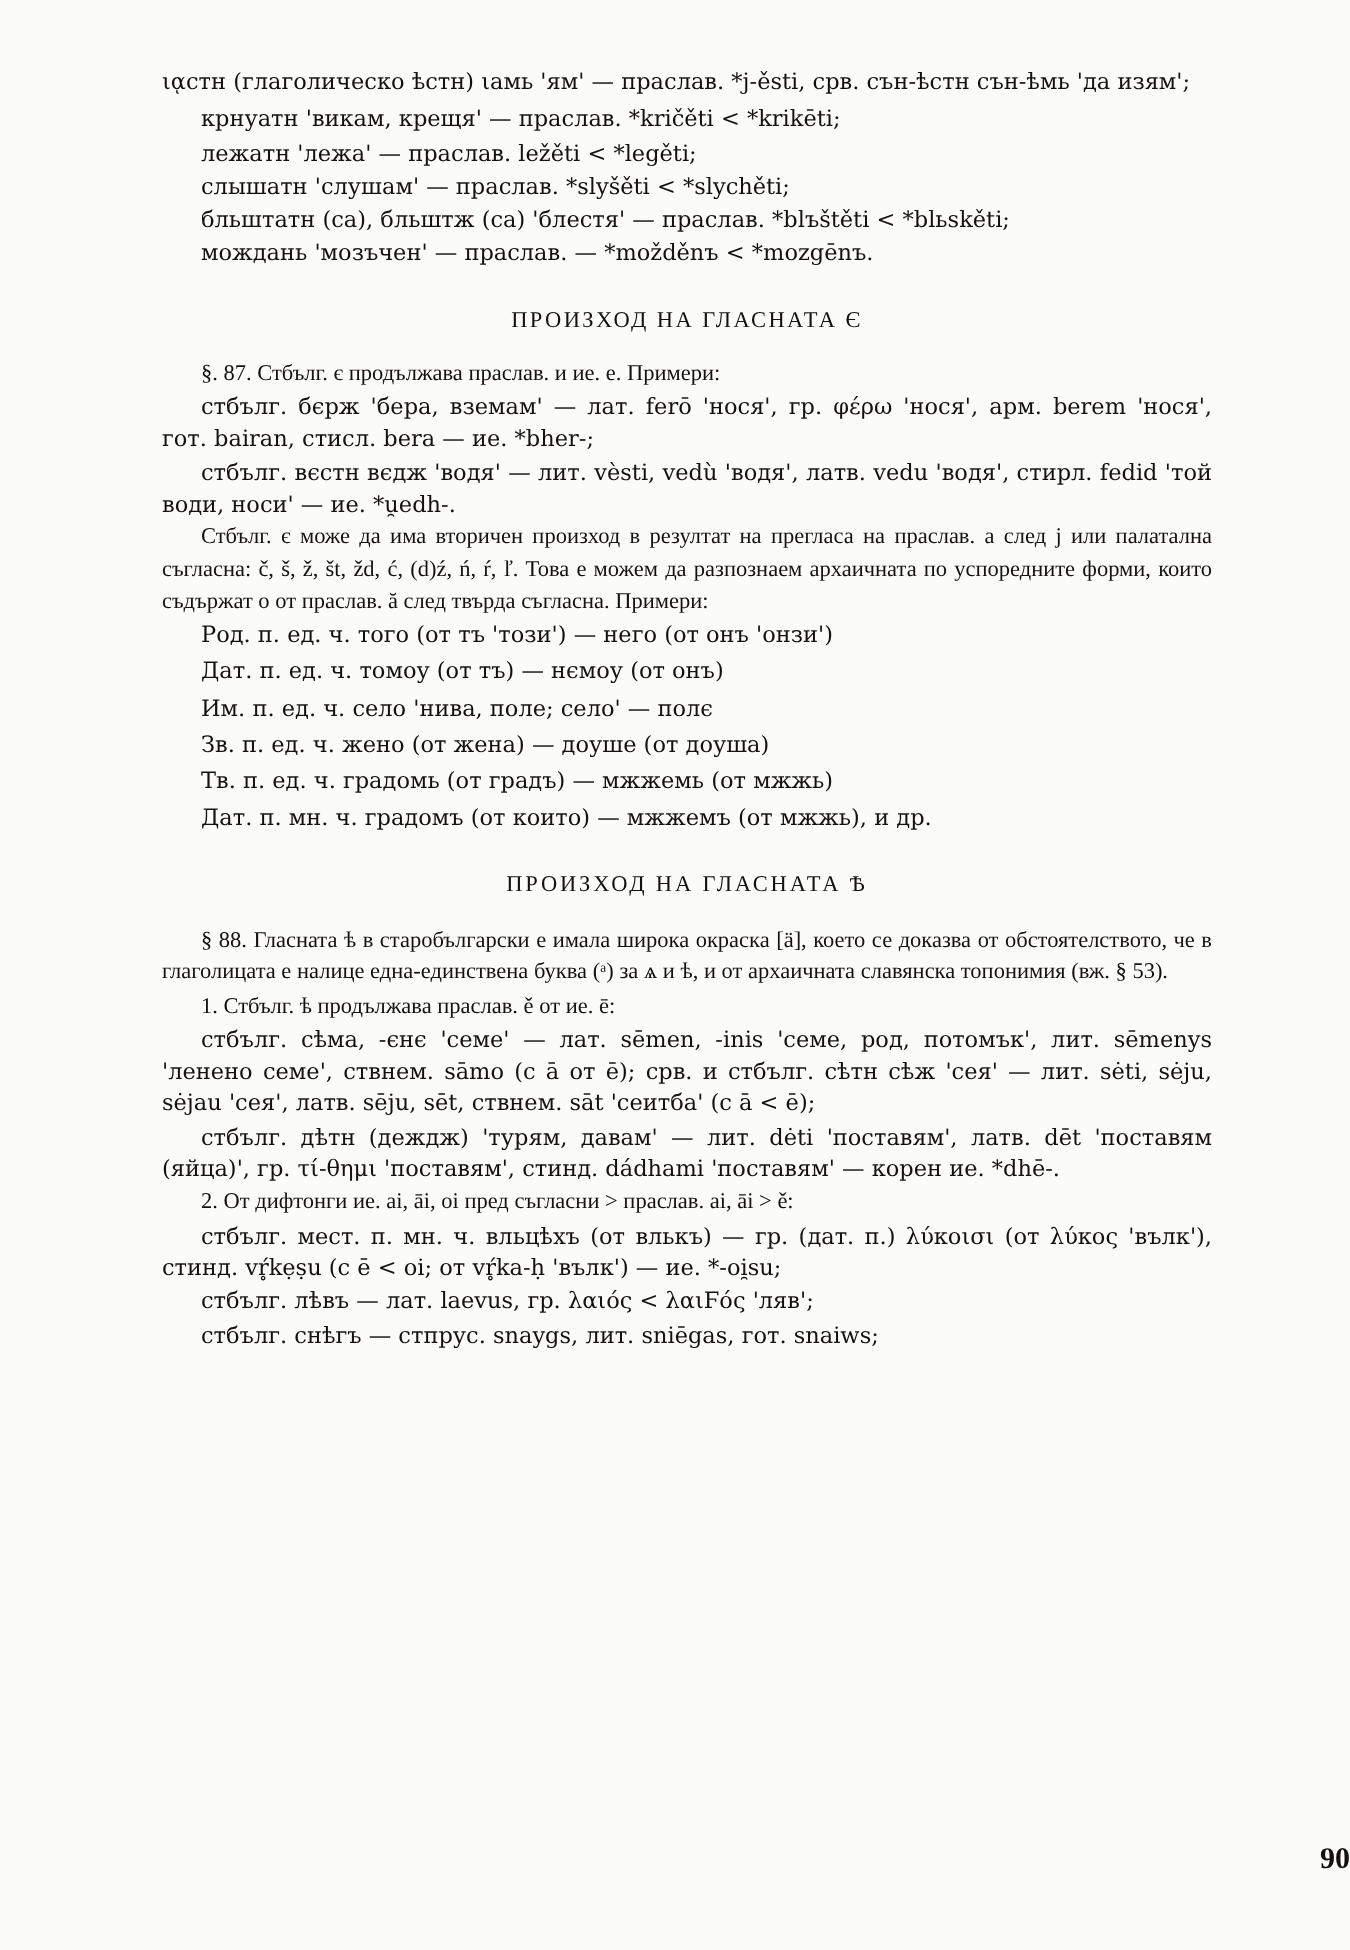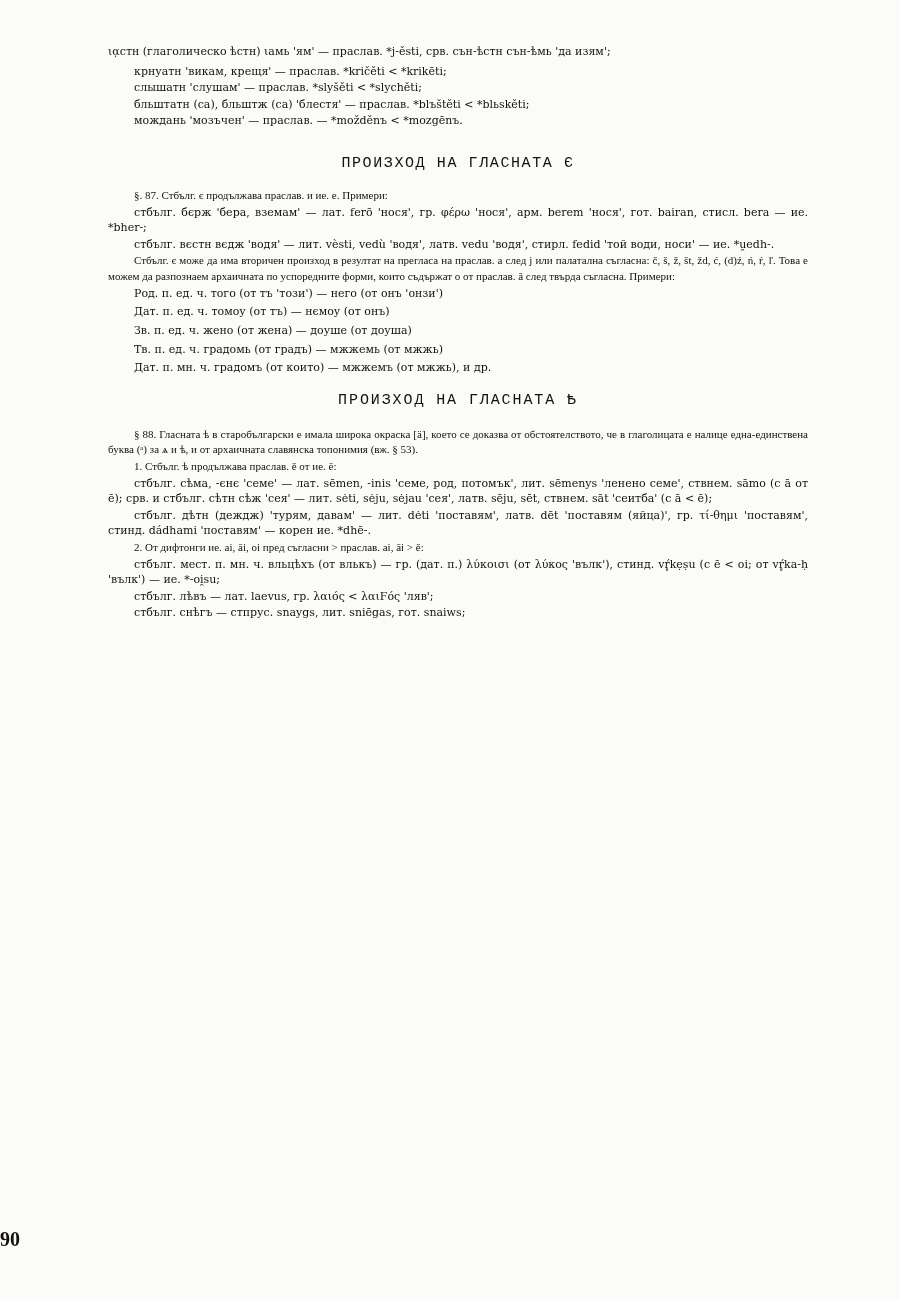--- a/index.html
+++ b/index.html
@@ -17,92 +17,94 @@
     overflow: hidden;
   }
   .content {
     position: absolute;
     left: 108px;
     top: 44px;
     width: 700px;
   }
   p {
     margin: 0;
-    font-size: 11px;
+    font-size: 15px;
     line-height: 1.42;
     text-align: justify;
   }
   .indent {
     text-indent: 26px;
   }
   .hang {
     padding-left: 26px;
     text-indent: -26px;
   }
   .sect-head {
     text-align: center;
     font-size: 15px;
     letter-spacing: 1.6px;
     margin: 26px 0 16px 0;
-    font-family: Liberation Mono, monospace;
+    font-family: Liberation Serif, serif;
     font-weight: normal;
   }
   .sect-head.second {
-    margin-top: 16px;
+    margin-top: 26px;
     margin-bottom: 18px;
     letter-spacing: 1.9px;
   }
   .ocs {
     font-family: "DejaVu Serif", "Liberation Serif", serif;
   }
   .para-block > p { margin-bottom: 1px; }
   .list-lines p {
     text-indent: 26px;
     margin-bottom: 3px;
   }
   .smallgap { height: 3px; }
   .pagenum {
     position: absolute;
     left: 0;
     right: 0;
     top: 1228px;
-    text-align: left;
+    text-align: right;
     font-size: 20px;
     font-weight: bold;
     font-family: "Liberation Serif", serif;
   }
 </style>
 </head>
 <body>
 
 <div id="page">
 
   <div class="content">
 
     <div class="para-block">
       <p class="hang ocs">ιᾳстн (глаголическо ѣстн) ιамь 'ям' — праслав. *j-ěsti, срв. сън-ѣстн сън-ѣмь 'да изям';</p>
       <div class="smallgap"></div>
       <p class="indent ocs">крнуатн 'викам, крещя' — праслав. *kričěti &lt; *krikēti;</p>
+      <p class="indent ocs">лежатн 'лежа' — праслав. ležěti &lt; *legěti;</p>
       <p class="indent ocs">слышатн 'слушам' — праслав. *slyšěti &lt; *slychěti;</p>
       <p class="indent ocs">бльштатн (са), бльштж (са) 'блестя' — праслав. *blъštěti &lt; *blьskěti;</p>
       <p class="indent ocs">мождань 'мозъчен' — праслав. — *možděnъ &lt; *mozgēnъ.</p>
     </div>
 
     <h2 class="sect-head">ПРОИЗХОД НА ГЛАСНАТА Є</h2>
 
     <div class="para-block">
       <p class="indent">§. 87. Стбълг. є продължава праслав. и ие. е. Примери:</p>
       <p class="indent ocs">стбълг. бєрж 'бера, вземам' — лат. ferō 'нося', гр. φέρω 'нося', арм. berem 'нося', гот. bairan, стисл. bera — ие. *bher-;</p>
       <p class="indent ocs">стбълг. вєстн вєдж 'водя' — лит. vèsti, vedù 'водя', латв. vedu 'водя', стирл. fedid 'той води, носи' — ие. *u̯edh-.</p>
       <p class="indent">Стбълг. є може да има вторичен произход в резултат на прегласа на праслав. а след j или палатална съгласна: č, š, ž, št, žd, ć, (d)ź, ń, ŕ, ľ. Това е можем да разпознаем архаичната по успоредните форми, които съдържат о от праслав. ă след твърда съгласна. Примери:</p>
     </div>
 
     <div class="list-lines">
       <p class="ocs">Род. п. ед. ч. того (от тъ 'този') — него (от онъ 'онзи')</p>
       <p class="ocs">Дат. п. ед. ч. томоу (от тъ) — нємоу (от онъ)</p>
+      <p class="ocs">Им. п. ед. ч. село 'нива, поле; село' — полє</p>
       <p class="ocs">Зв. п. ед. ч. жено (от жена) — доуше (от доуша)</p>
       <p class="ocs">Тв. п. ед. ч. градомь (от градъ) — мжжемь (от мжжь)</p>
       <p class="ocs">Дат. п. мн. ч. градомъ (от които) — мжжемъ (от мжжь), и др.</p>
     </div>
 
     <h2 class="sect-head second">ПРОИЗХОД НА ГЛАСНАТА Ѣ</h2>
 
     <div class="para-block">
       <p class="indent">§ 88. Гласната ѣ в старобългарски е имала широка окраска [ä], което се доказва от обстоятелството, че в глаголицата е налице една-единствена буква (ᵃ) за ѧ и ѣ, и от архаичната славянска топонимия (вж. § 53).</p>
       <p class="indent">1. Стбълг. ѣ продължава праслав. ě от ие. ē:</p>

